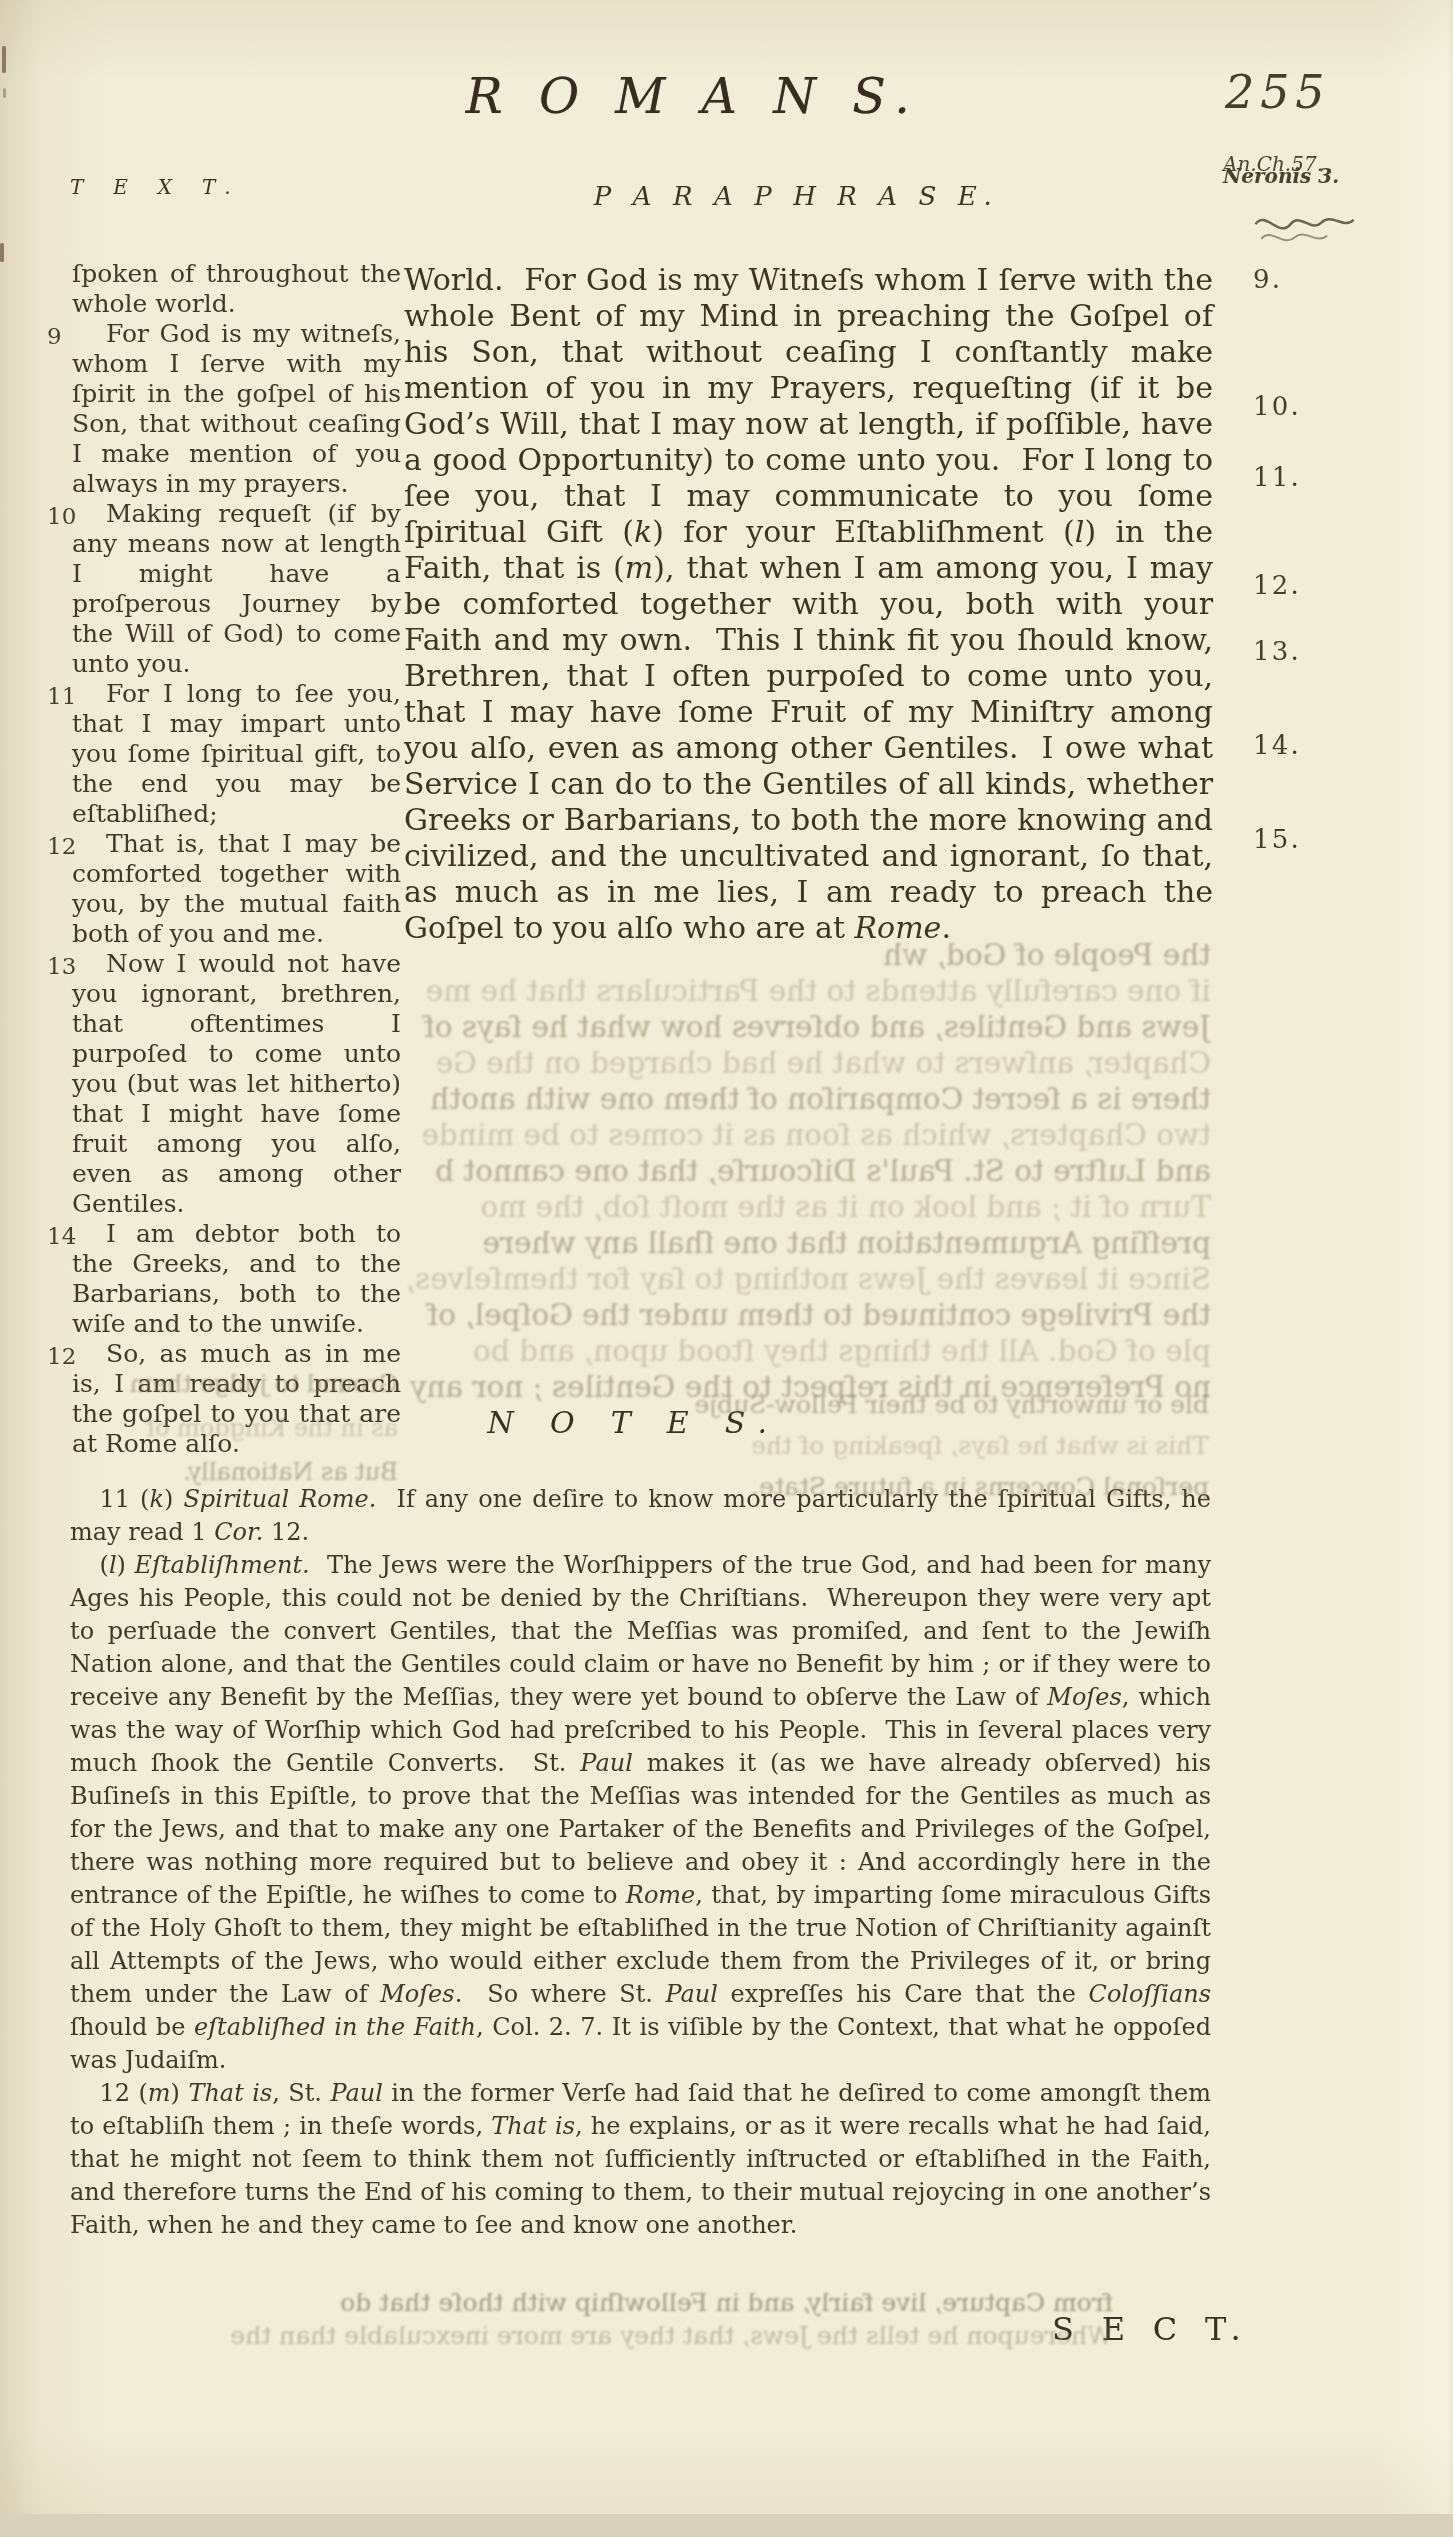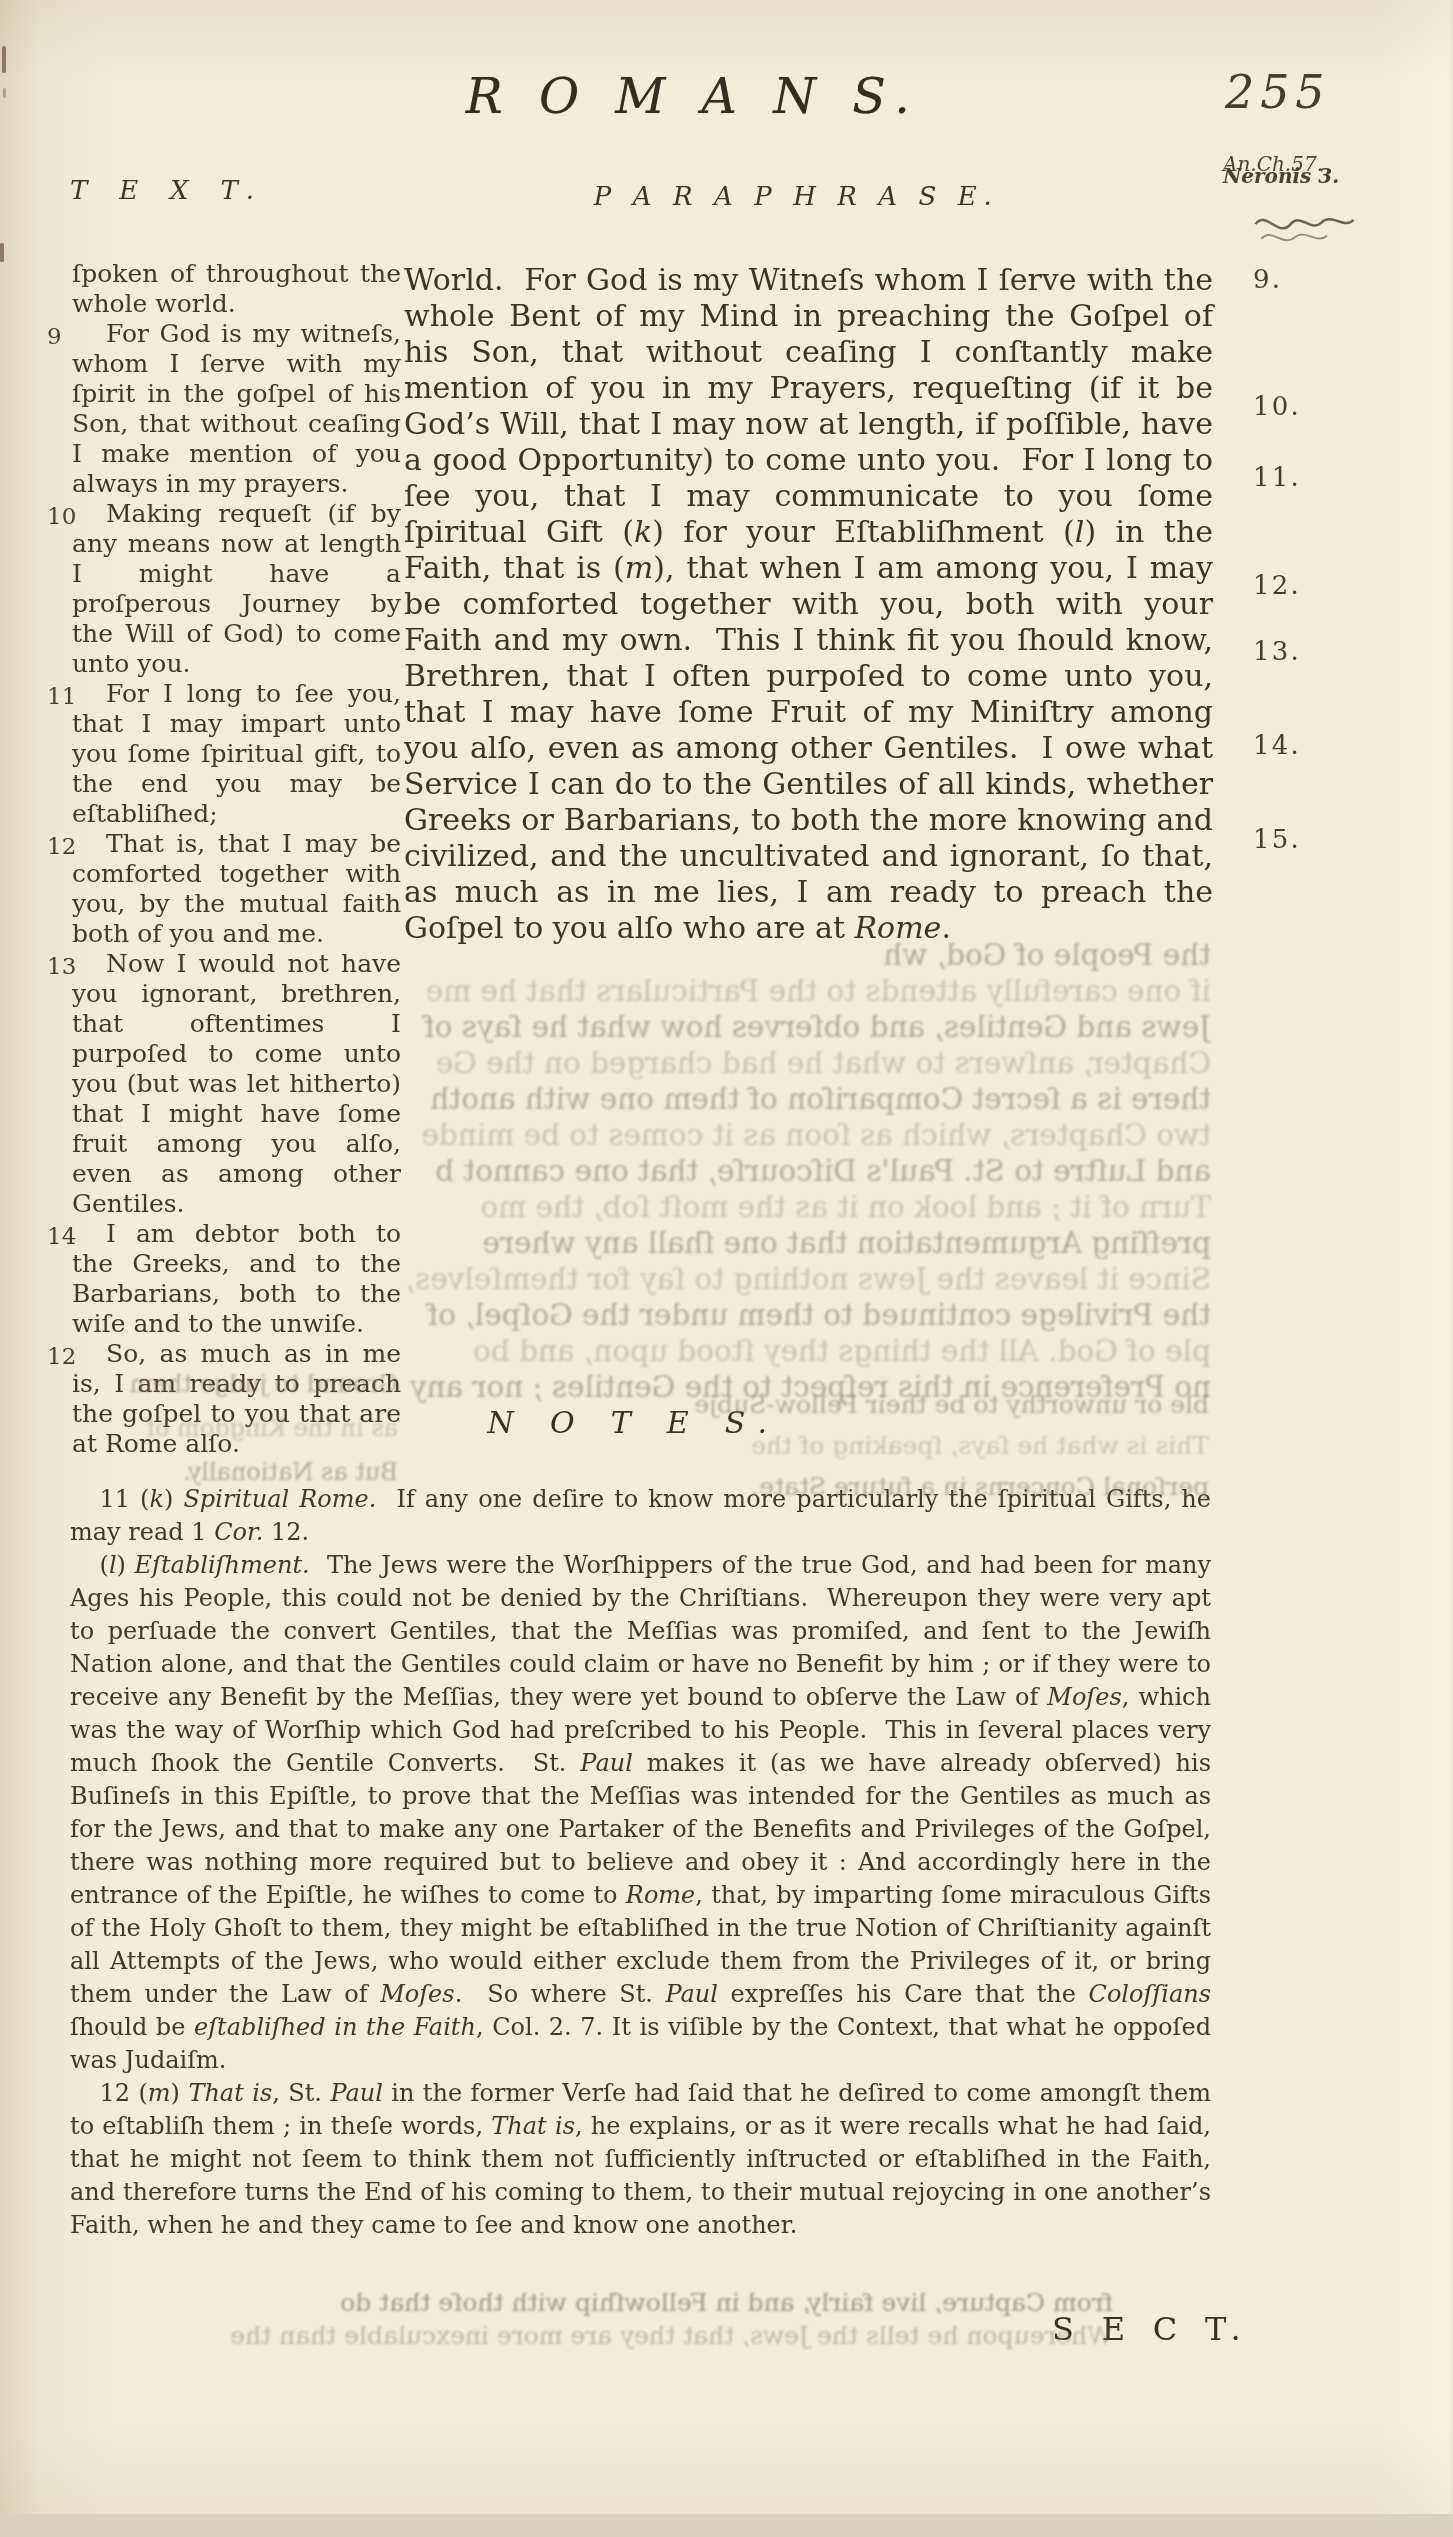--- a/index.html
+++ b/index.html
@@ -29,21 +29,21 @@
     left:1225px;top:65px;width:162px;
     font-style:italic;font-size:46px;letter-spacing:5.9px;color:#473d2c;
   }
   .margin-note{
     left:1223px;width:184px;font-style:italic;font-size:20px;color:#4a4130;white-space:nowrap;
   }
   .mn1{top:152px;} .mn2{top:164px;font-weight:bold;}
   .flourish{left:1249px;top:208px;}
   
   .text-heading{
-    left:70px;top:175px;font-style:italic;font-size:26px;letter-spacing:11.8px;color:#3e3525;
+    left:70px;top:175px;font-style:italic;font-size:20px;letter-spacing:11.8px;color:#3e3525;
   }
   .paraphrase-heading{
     left:516px;top:181px;width:560px;text-align:center;
     font-style:italic;font-size:26px;letter-spacing:6.6px;color:#3e3525;
   }
   
   .text-column{
     left:72px;top:259px;width:329px;
     font-size:25px;line-height:30px;text-align:justify;
     color:#42382a;

